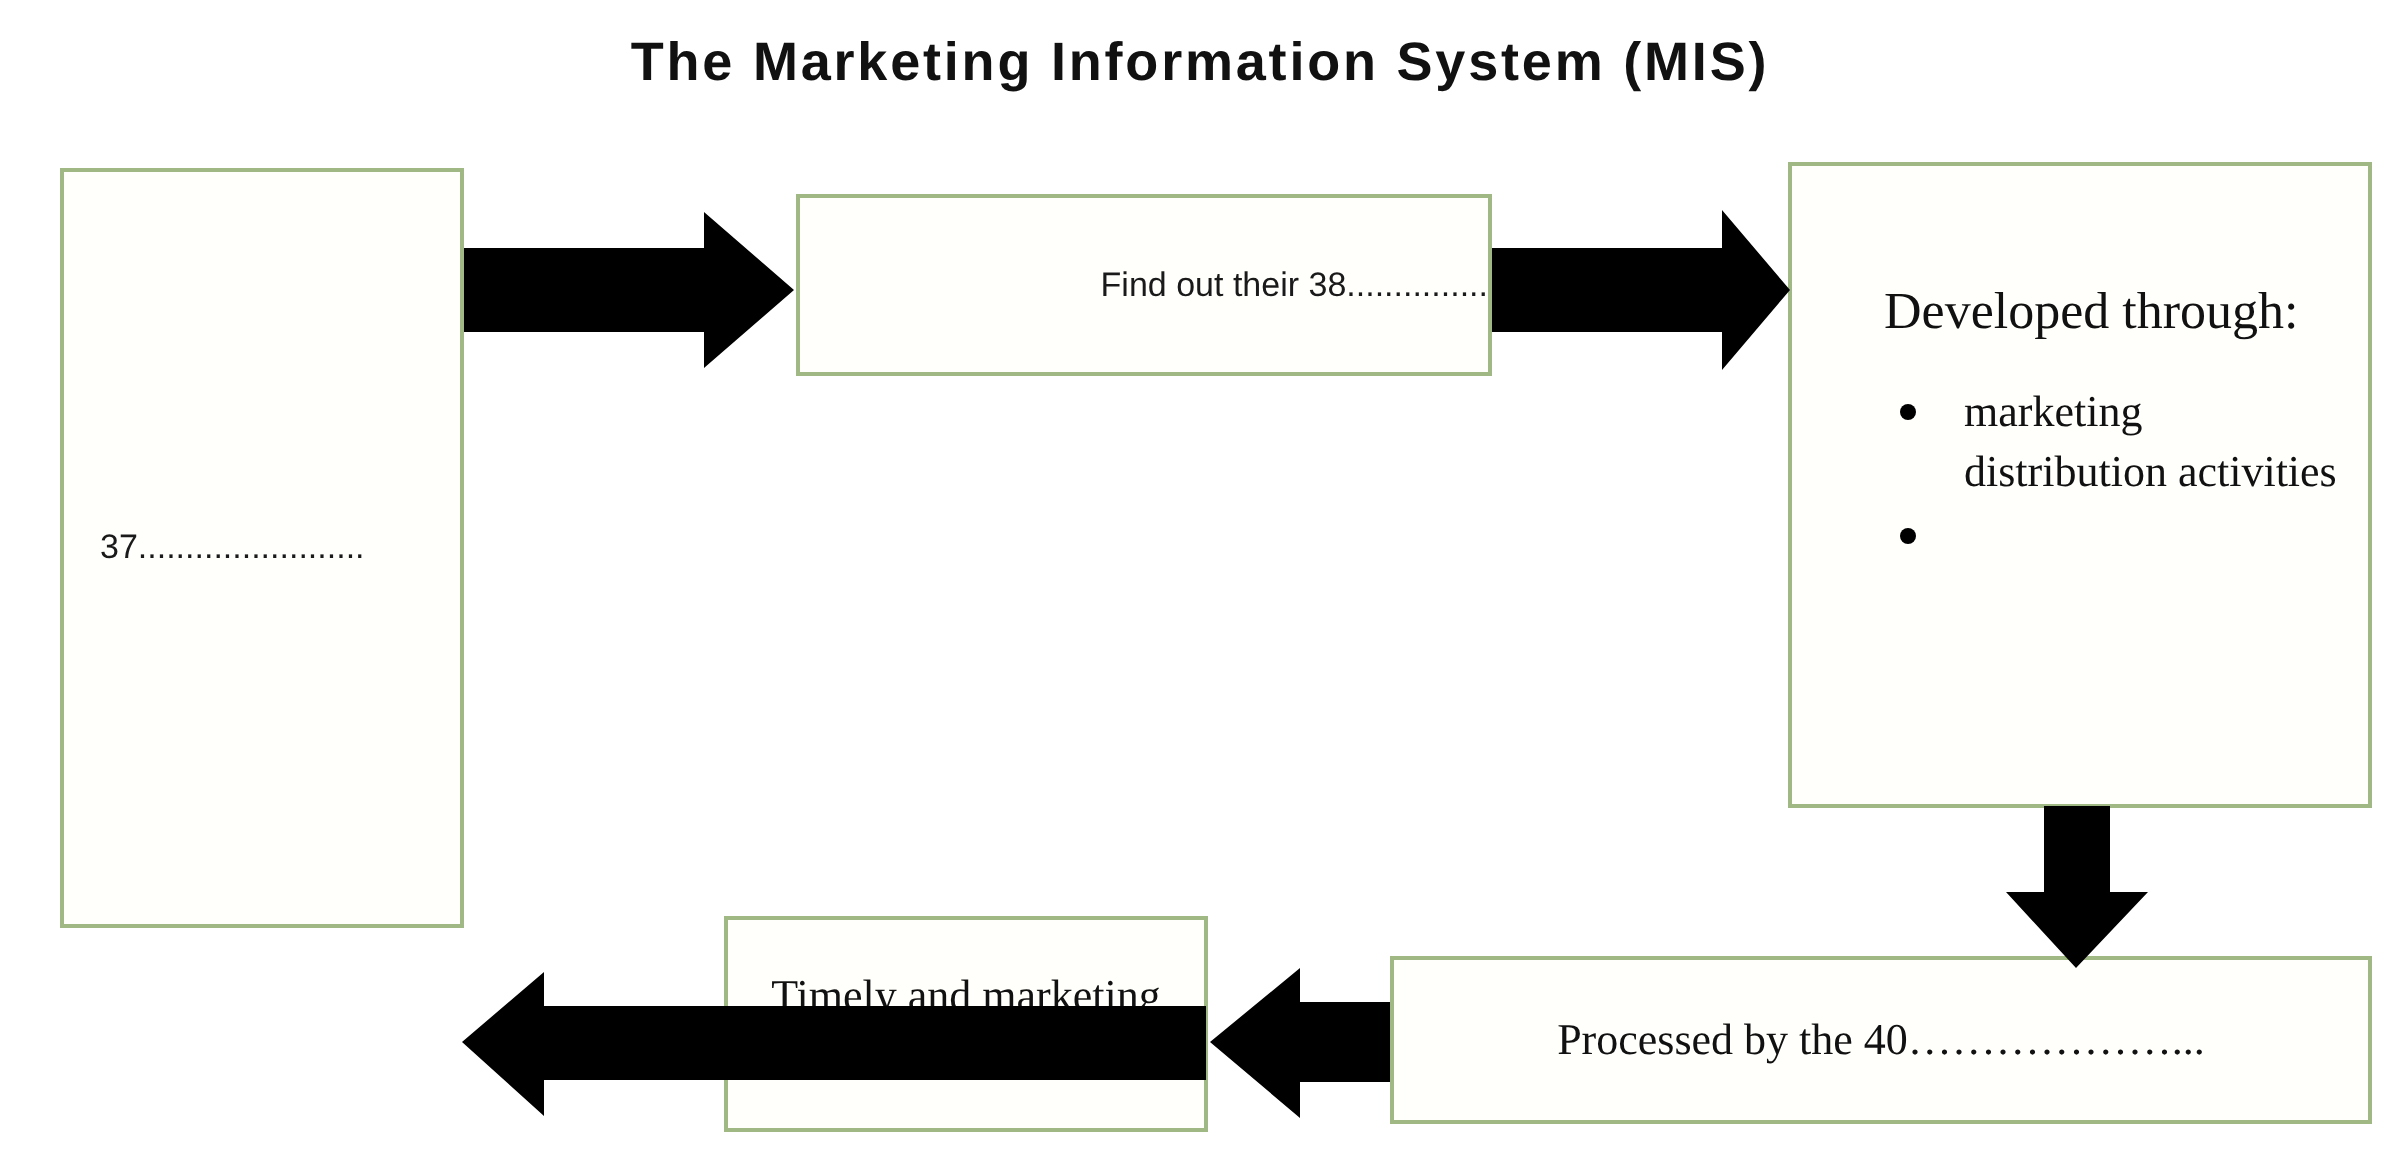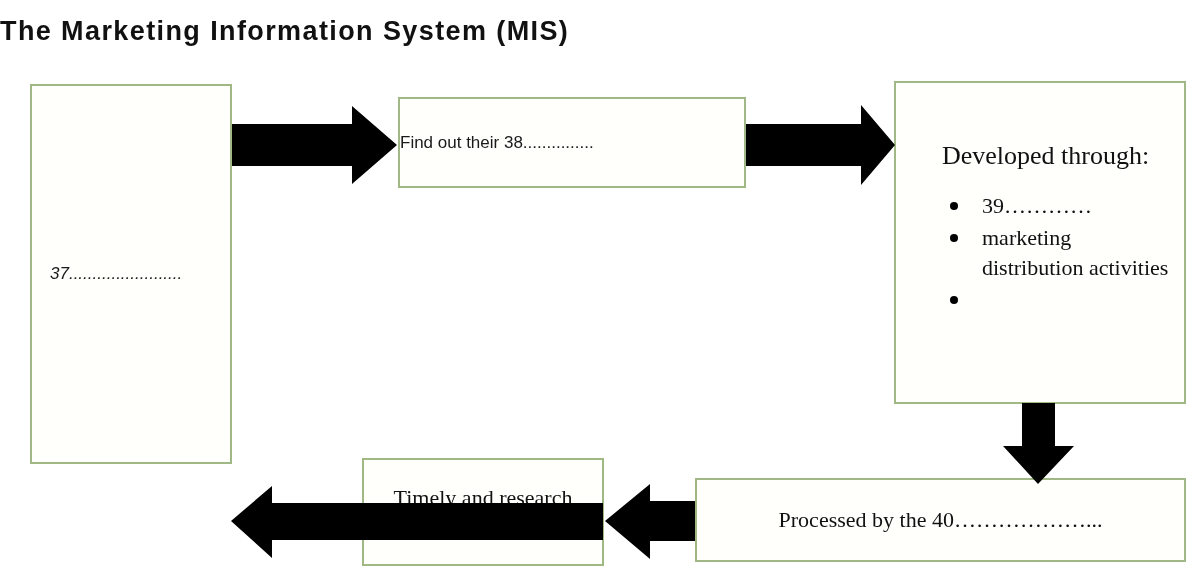--- a/index.html
+++ b/index.html
@@ -15,38 +15,38 @@
     overflow: hidden;
     font-family: "Liberation Serif", serif;
   }
 
   
   #title {
     position: absolute;
     left: 0;
     top: 16px;
     width: 1200px;
-    text-align: left;
+    text-align: center;
     font-family: "Liberation Sans", sans-serif;
     font-weight: bold;
     font-size: 27px;
     letter-spacing: 1.4px;
     color: #111111;
     white-space: nowrap;
   }
 
   
   .box {
     position: absolute;
     box-sizing: border-box;
     border: 2px solid #9fb884;
     background: #fffffc;
   }
 
-  #box-inputs    { left: 30px;  top: 84px;  width: 202px; height: 380px; font-style: italic; }
+  #box-inputs    { left: 30px;  top: 84px;  width: 202px; height: 380px; }
   #box-findout   { left: 398px; top: 97px;  width: 348px; height: 91px;  }
   #box-developed { left: 894px; top: 81px;  width: 292px; height: 323px; }
   #box-processed { left: 695px; top: 478px; width: 491px; height: 84px;  }
   #box-timely    { left: 362px; top: 458px; width: 242px; height: 108px; }
 
   
   .sans-text {
     font-family: "Liberation Sans", sans-serif;
     font-size: 17px;
     color: #1a1a1a;
@@ -65,21 +65,21 @@
     width: 185px;
     text-align: left;
     line-height: 1.3;
   }
   #text-findout {
     position: absolute;
     left: 0;
     top: 50%;
     transform: translateY(-50%);
     width: 100%;
-    text-align: left;
+    text-align: right;
   }
   #text-processed {
     position: absolute;
     left: 0;
     top: 50%;
     transform: translateY(-50%);
     width: 100%;
     text-align: center;
     font-size: 22px;
   }
@@ -154,41 +154,37 @@
     <div id="text-inputs" class="sans-text">37........................</div>
   </div>
 
   <div class="box" id="box-findout">
     <div id="text-findout" class="sans-text">Find out their 38...............</div>
   </div>
 
   <div class="box" id="box-developed">
     <div id="developed-heading">Developed through:</div>
     <ul id="developed-list">
-      <li>
-        <span class="bullet"></span>
-        <span>39…………</span>
-      </li>
       <li>
         <span class="bullet"></span>
         <span>marketing distribution activities</span>
       </li>
       <li>
         <span class="bullet"></span>
       </li>
     </ul>
   </div>
 
   <div class="box" id="box-processed">
     <div id="text-processed" class="serif-text">Processed by the 40………………...</div>
   </div>
 
   <div class="box" id="box-timely">
     <div id="text-timely" class="serif-text">
-      <span>Timely and research</span><br>
+      <span>Timely and marketing</span><br>
       <span>data distribution</span>
     </div>
   </div>
 
   <svg id="arrows" viewBox="0 0 1200 577">
 
     <polygon points="232,124 352,124 352,106 397,145 352,184 352,166 232,166"></polygon>
 
     <polygon points="746,124 861,124 861,105 895,145 861,185 861,166 746,166"></polygon>
 

